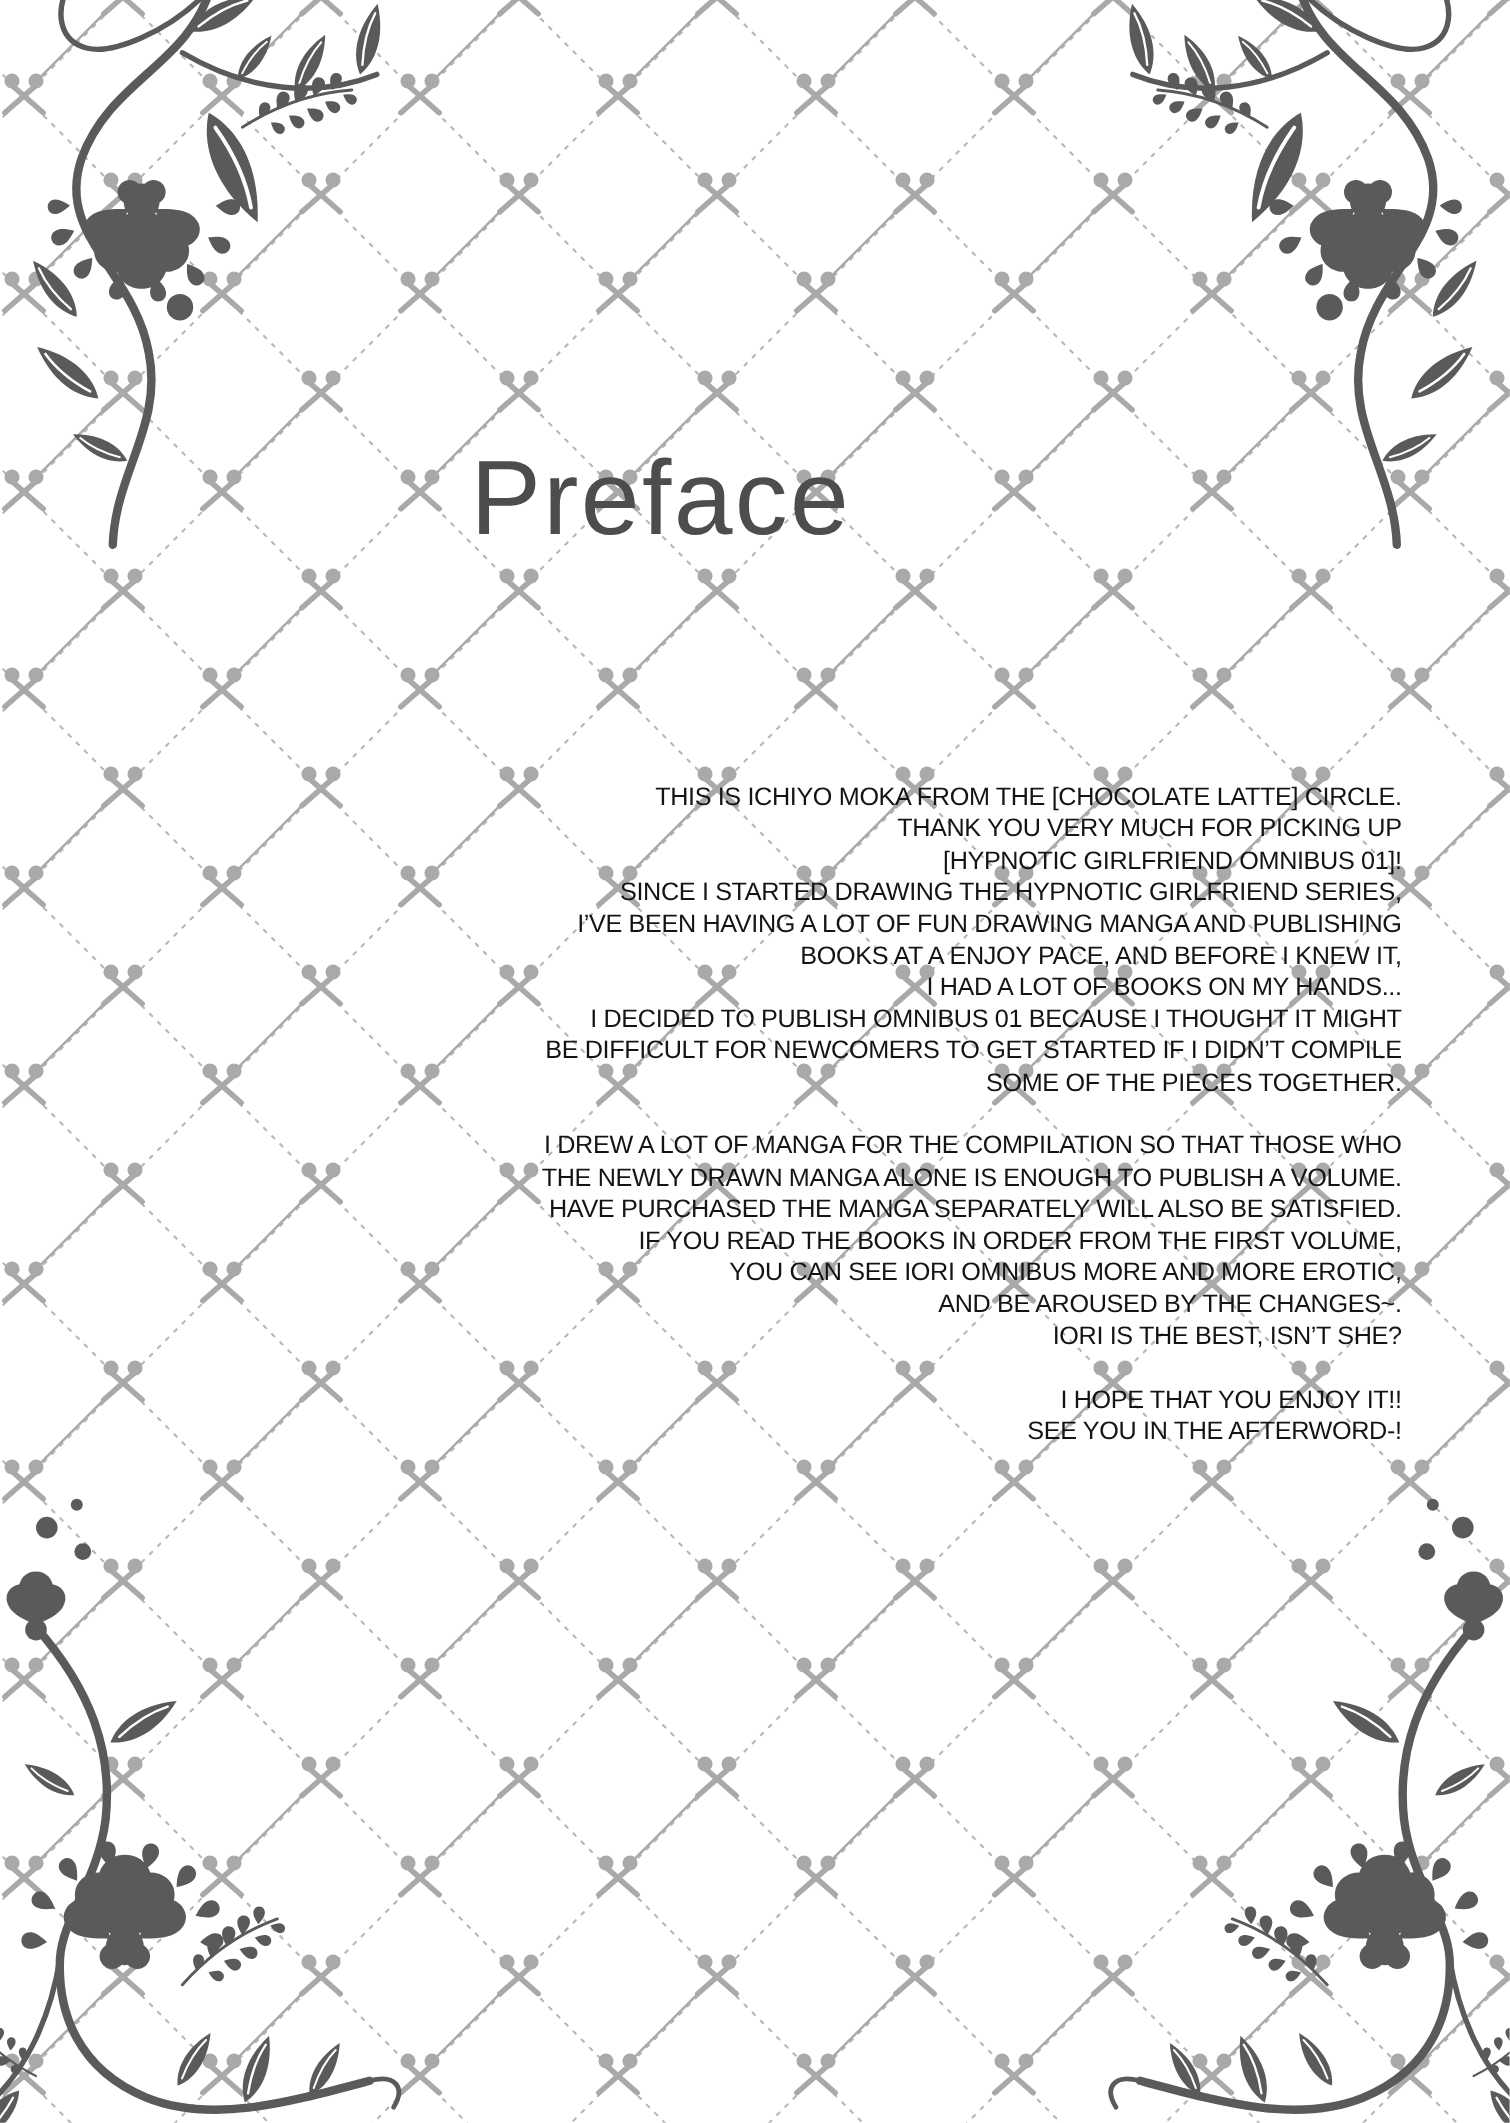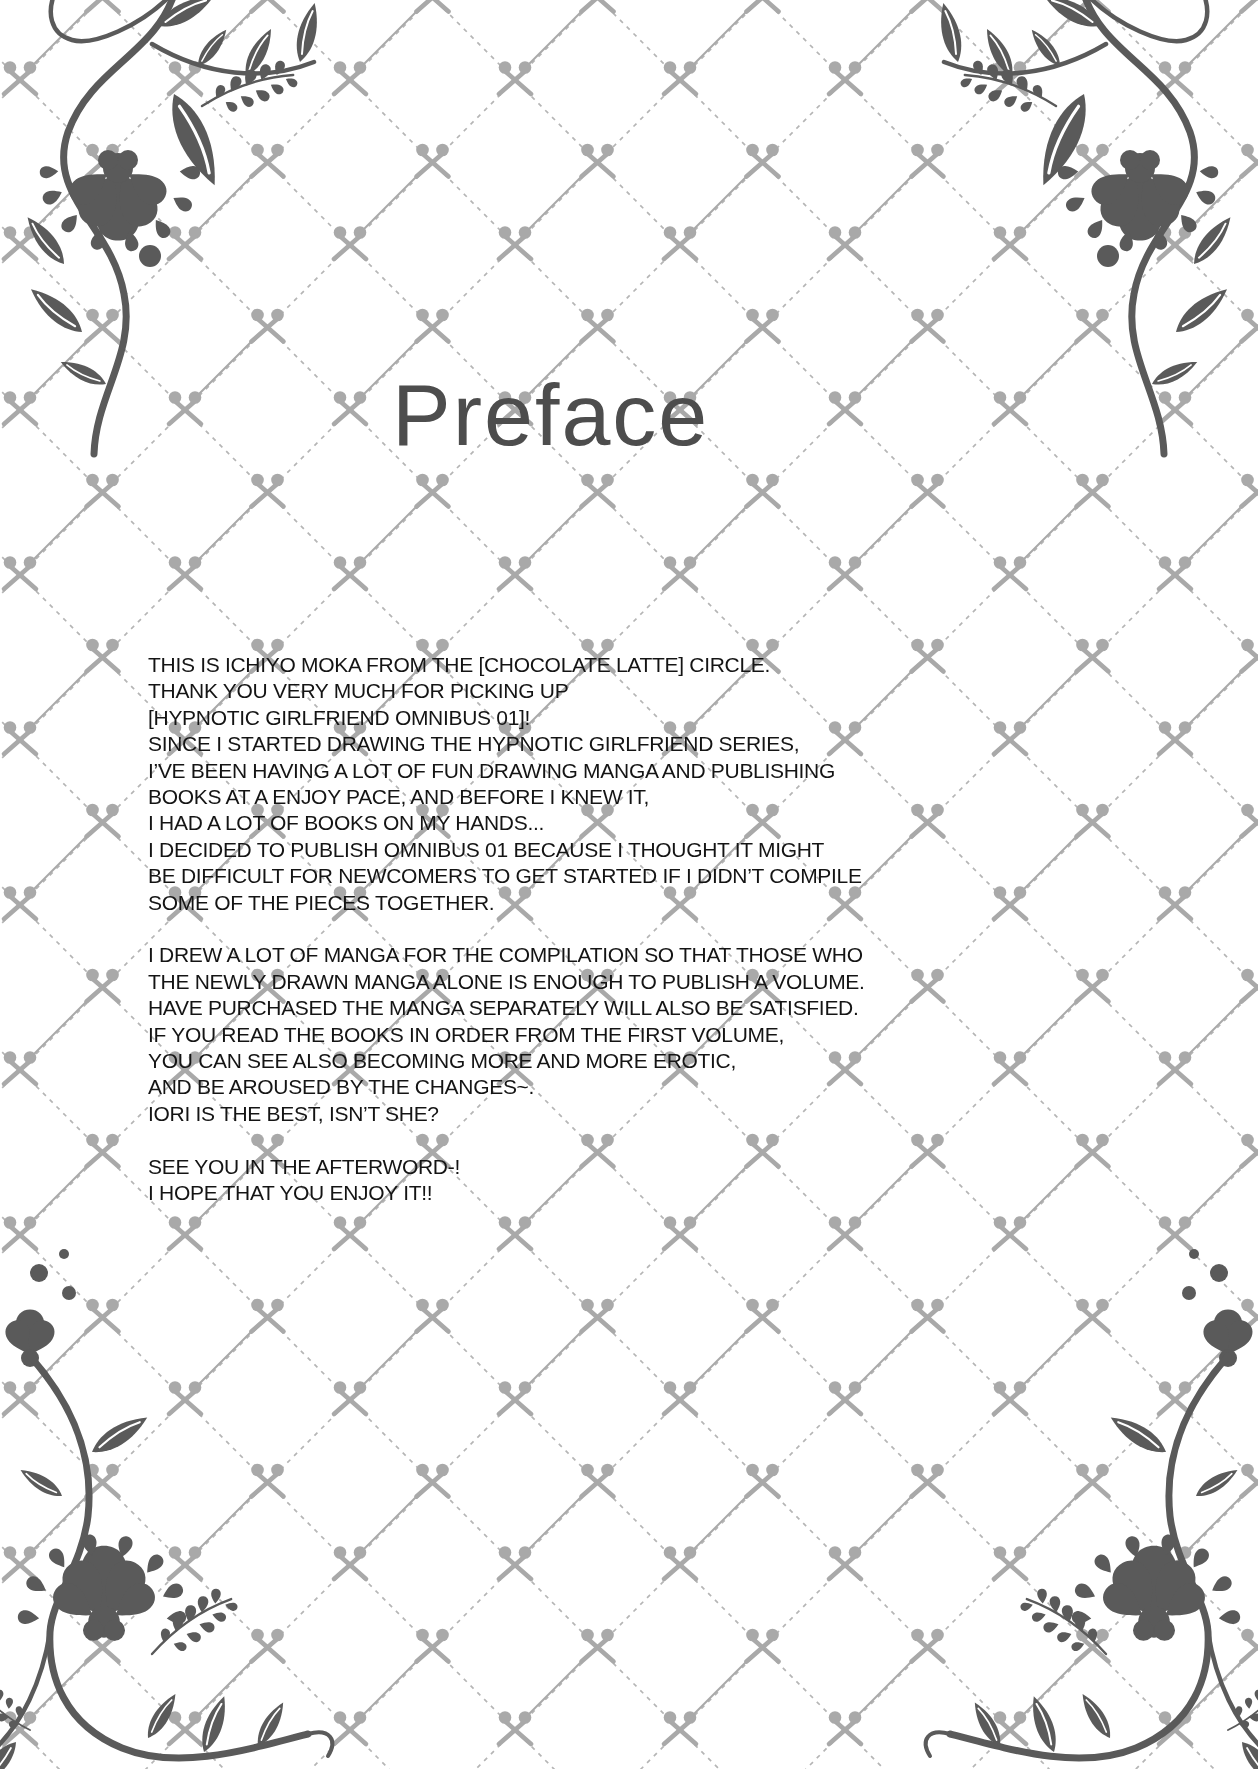--- a/index.html
+++ b/index.html
@@ -21,21 +21,21 @@
   .page-title{
     position:absolute;left:392px;top:364px;
     font-size:88px;font-weight:normal;letter-spacing:2px;
     color:var(--title,#4d4d4d);
   }
   .preface-text{
     position:absolute;left:148px;top:652px;width:1020px;
     font-size:21px;line-height:26.4px;letter-spacing:-0.3px;
     color:var(--body,#141414);
   }
-  .text-line{min-height:26.4px;white-space:pre;}
+  .text-line{min-height:26.4px;white-space:pre;text-align:right;}
 </style>
 </head>
 <body>
 
 <svg id="bg-svg" viewBox="0 0 1258 1769" aria-hidden="true">
   <defs>
 
     <g id="pin-plain">
       <line class="pin-stroke" stroke-width="4.6" x1="-9" y1="-8" x2="16" y2="14"></line>
       <line class="pin-stroke" stroke-width="4.6" x1="9" y1="-8" x2="-16" y2="14"></line>
@@ -456,19 +456,19 @@
     <div class="text-line">BOOKS AT A ENJOY PACE, AND BEFORE I KNEW IT,</div>
     <div class="text-line">I HAD A LOT OF BOOKS ON MY HANDS...</div>
     <div class="text-line">I DECIDED TO PUBLISH OMNIBUS 01 BECAUSE I THOUGHT IT MIGHT</div>
     <div class="text-line">BE DIFFICULT FOR NEWCOMERS TO GET STARTED IF I DIDN’T COMPILE</div>
     <div class="text-line">SOME OF THE PIECES TOGETHER.</div>
     <div class="text-line"></div>
     <div class="text-line">I DREW A LOT OF MANGA FOR THE COMPILATION SO THAT THOSE WHO</div>
     <div class="text-line">THE NEWLY DRAWN MANGA ALONE IS ENOUGH TO PUBLISH A VOLUME.</div>
     <div class="text-line">HAVE PURCHASED THE MANGA SEPARATELY WILL ALSO BE SATISFIED.</div>
     <div class="text-line">IF YOU READ THE BOOKS IN ORDER FROM THE FIRST VOLUME,</div>
-    <div class="text-line">YOU CAN SEE ALSO BECOMING MORE AND MORE EROTIC,</div>
+    <div class="text-line">YOU CAN SEE IORI OMNIBUS MORE AND MORE EROTIC,</div>
     <div class="text-line">AND BE AROUSED BY THE CHANGES~.</div>
     <div class="text-line">IORI IS THE BEST, ISN’T SHE?</div>
     <div class="text-line"></div>
+    <div class="text-line">I HOPE THAT YOU ENJOY IT!!</div>
     <div class="text-line">SEE YOU IN THE AFTERWORD-!</div>
-    <div class="text-line">I HOPE THAT YOU ENJOY IT!!</div>
   </div>
 
 </body></html>

